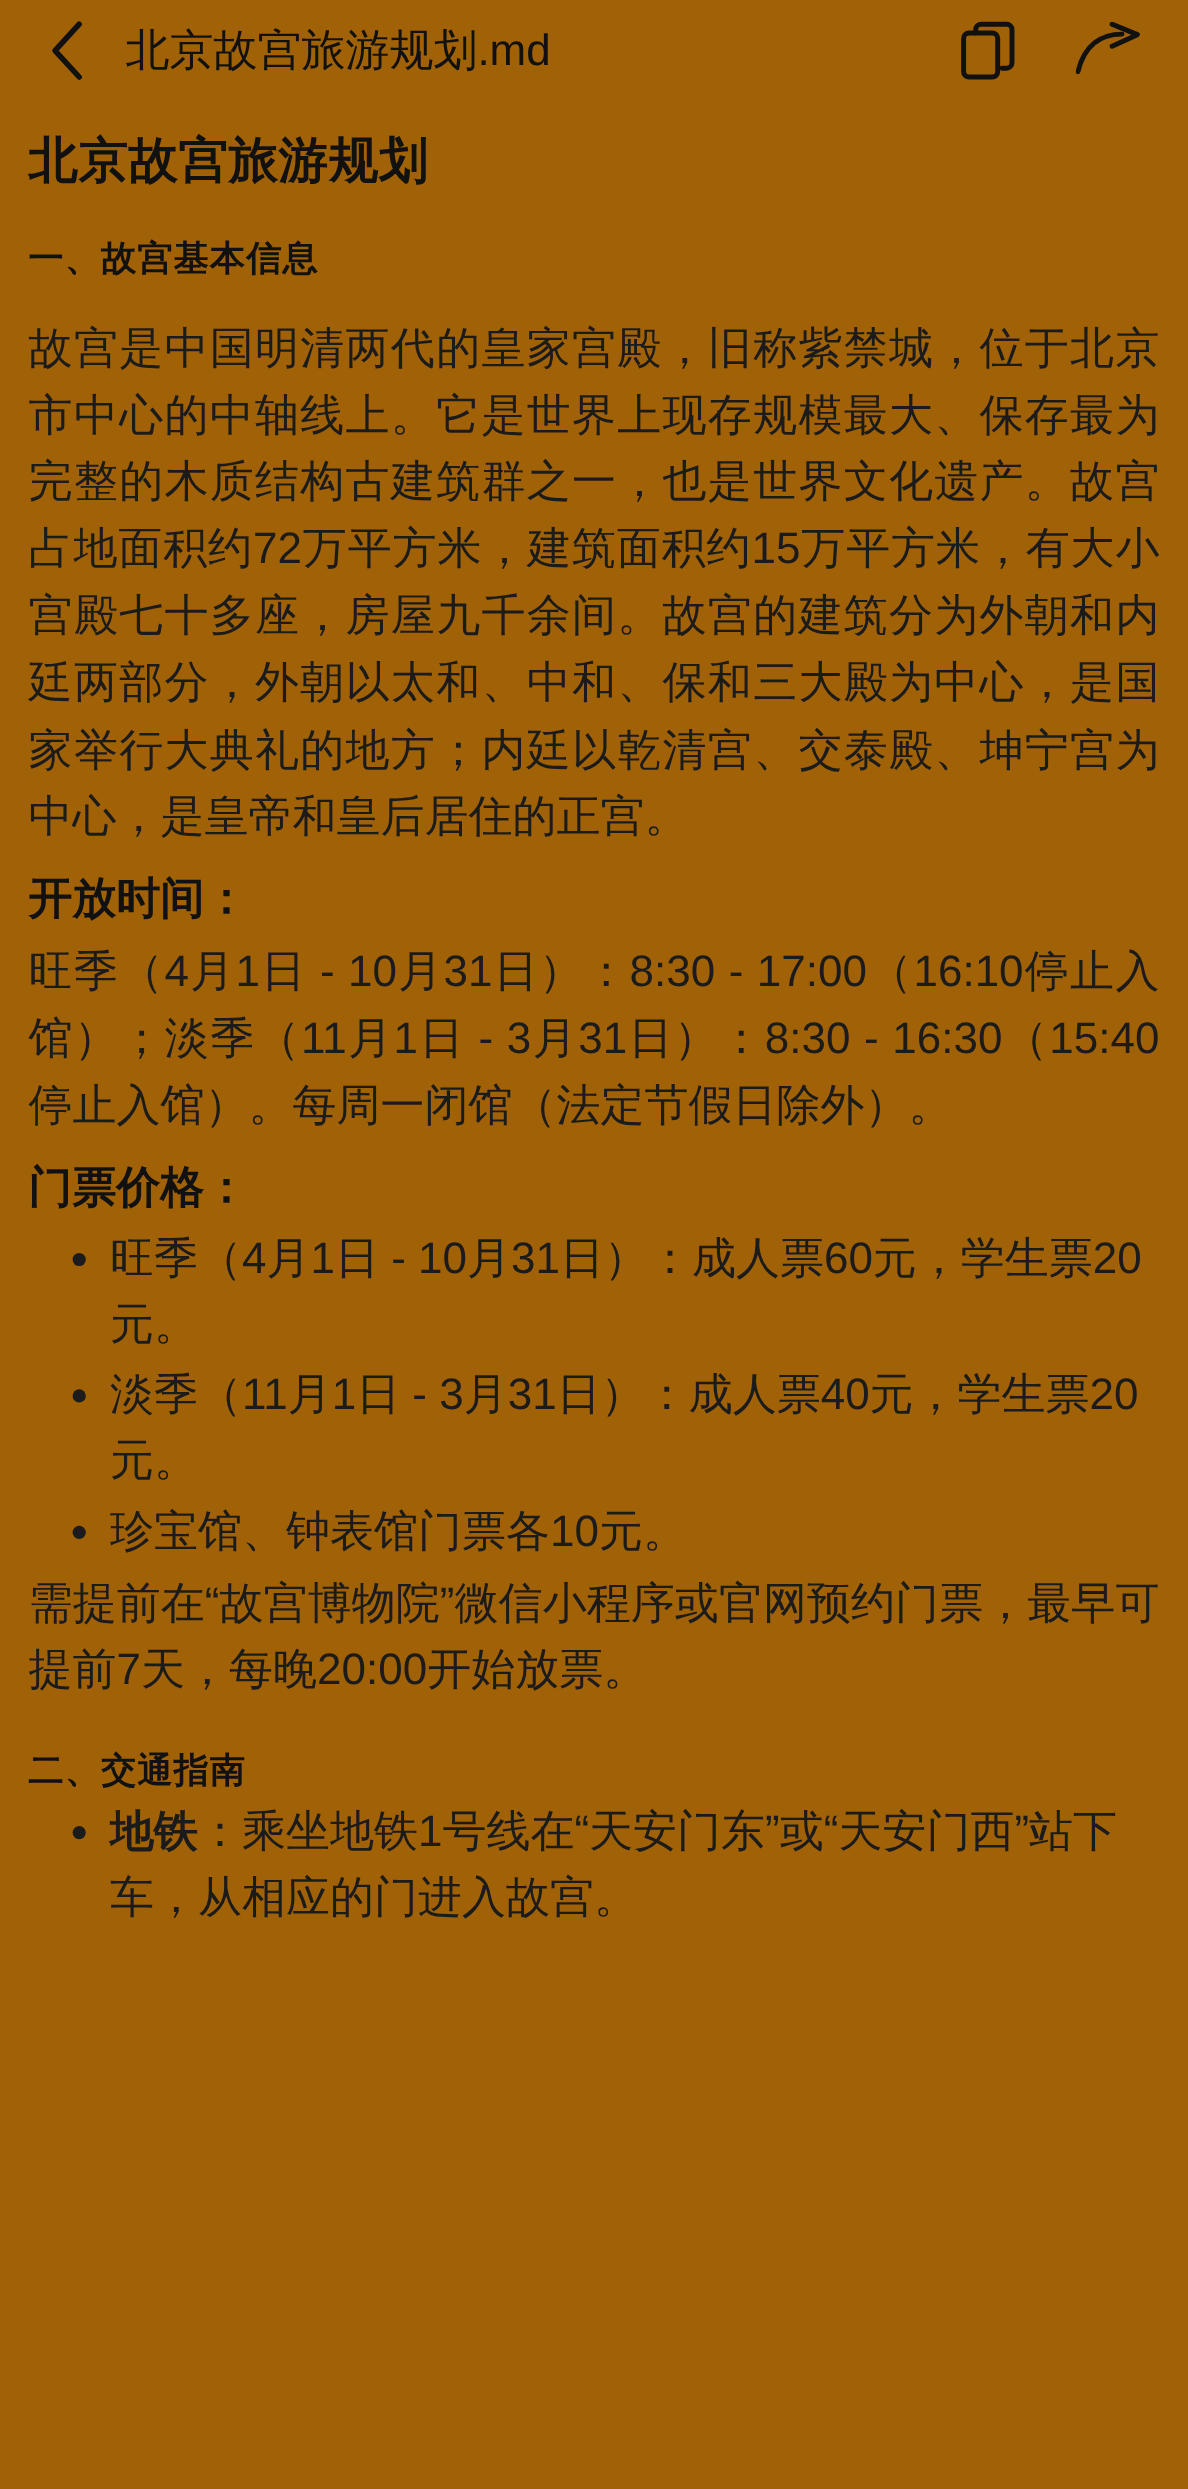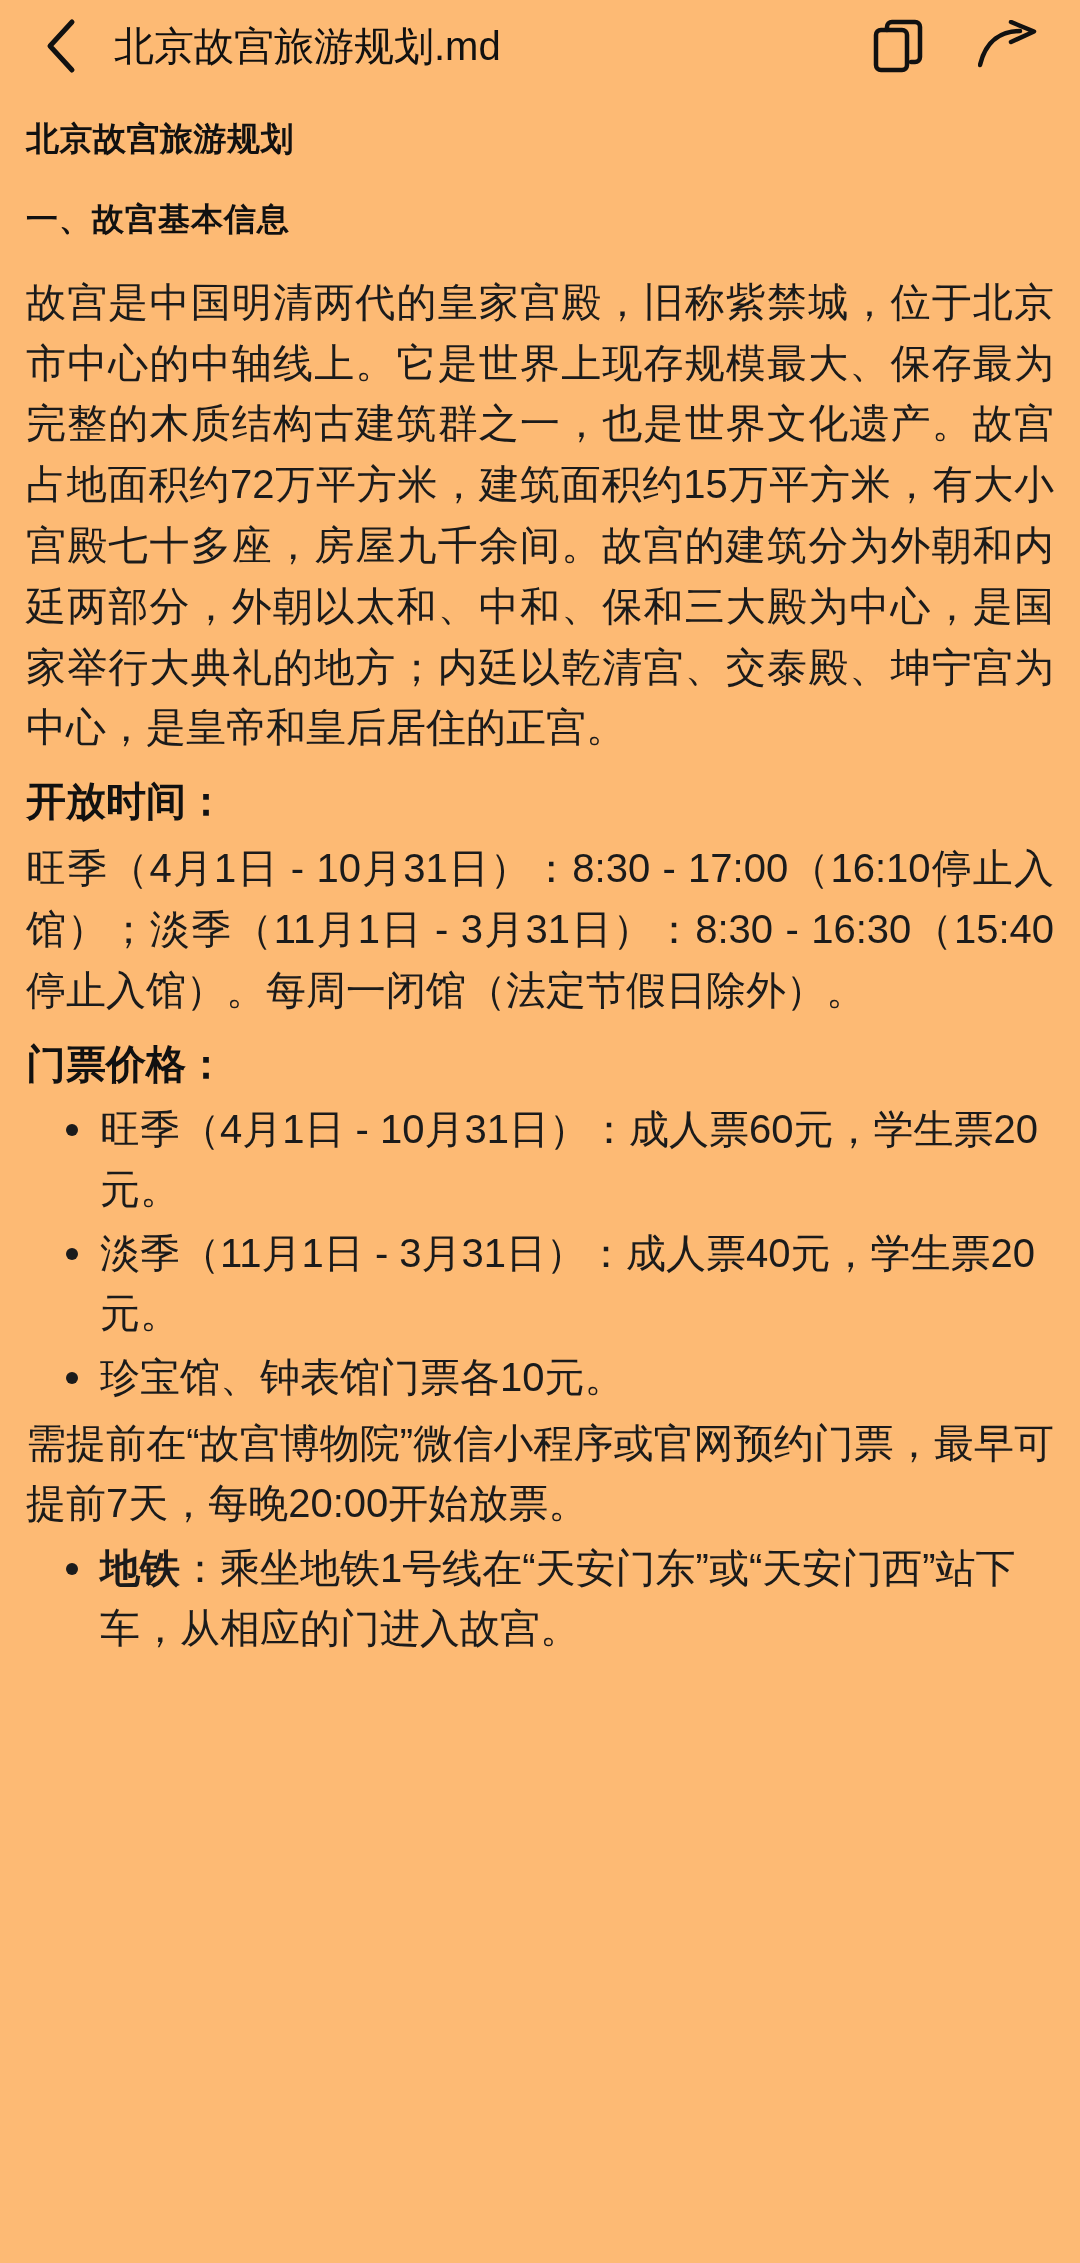--- a/index.html
+++ b/index.html
@@ -11,21 +11,21 @@
     width: 1080px;
     height: 2263px;
     overflow: hidden;
     font-family: "Liberation Sans", "DejaVu Sans", sans-serif;
     color: #1a1a1a;
   }
   .page {
     position: relative;
     width: 1080px;
     height: 2263px;
-    background: #fdba74;
+    background: #a16207;
   }
 
   
   .topbar {
     position: relative;
     height: 92px;
     display: flex;
     align-items: center;
     padding: 0 34px 0 28px;
     box-sizing: border-box;
@@ -65,21 +65,21 @@
     justify-content: center;
   }
   .icon-btn svg { display: block; }
 
   
   .content {
     padding: 0 26px 0 26px;
     box-sizing: border-box;
   }
   h1.doc-h1 {
-    font-size: 33px;
+    font-size: 45px;
     font-weight: bold;
     margin: 26px 0 0 0;
     line-height: 1.25;
     letter-spacing: 0.5px;
     color: #111;
   }
   h2.doc-h2 {
     font-size: 32px;
     font-weight: bold;
     margin: 40px 0 0 0;
@@ -177,19 +177,20 @@
 
     <p class="lbl">门票价格：</p>
     <ul class="bullets">
       <li>旺季（4月1日 - 10月31日）：成人票60元，学生票20元。</li>
       <li>淡季（11月1日 - 3月31日）：成人票40元，学生票20元。</li>
       <li>珍宝馆、钟表馆门票各10元。</li>
     </ul>
 
     <p class="para tight">需提前在“故宫博物院”微信小程序或官网预约门票，最早可提前7天，每晚20:00开始放票。</p>
 
+    <h2 class="doc-h2">二、交通指南</h2>
 
     <ul class="bullets">
       <li><b>地铁</b><span>：乘坐地铁1号线在“天安门东”或“天安门西”站下车，从相应的门进入故宫。</span></li>
     </ul>
 
   </div>
 </div>
 
 </body></html>

